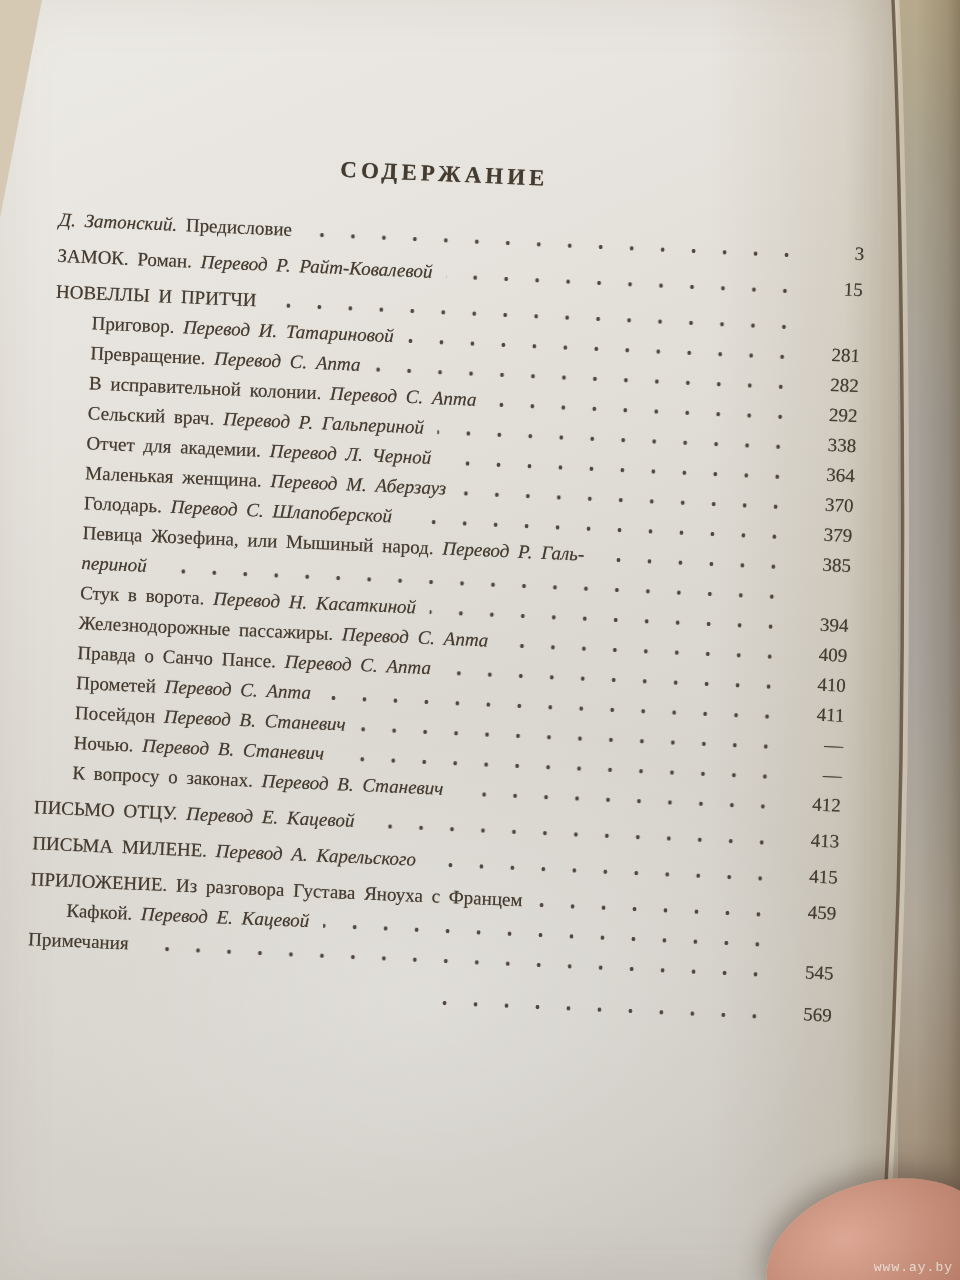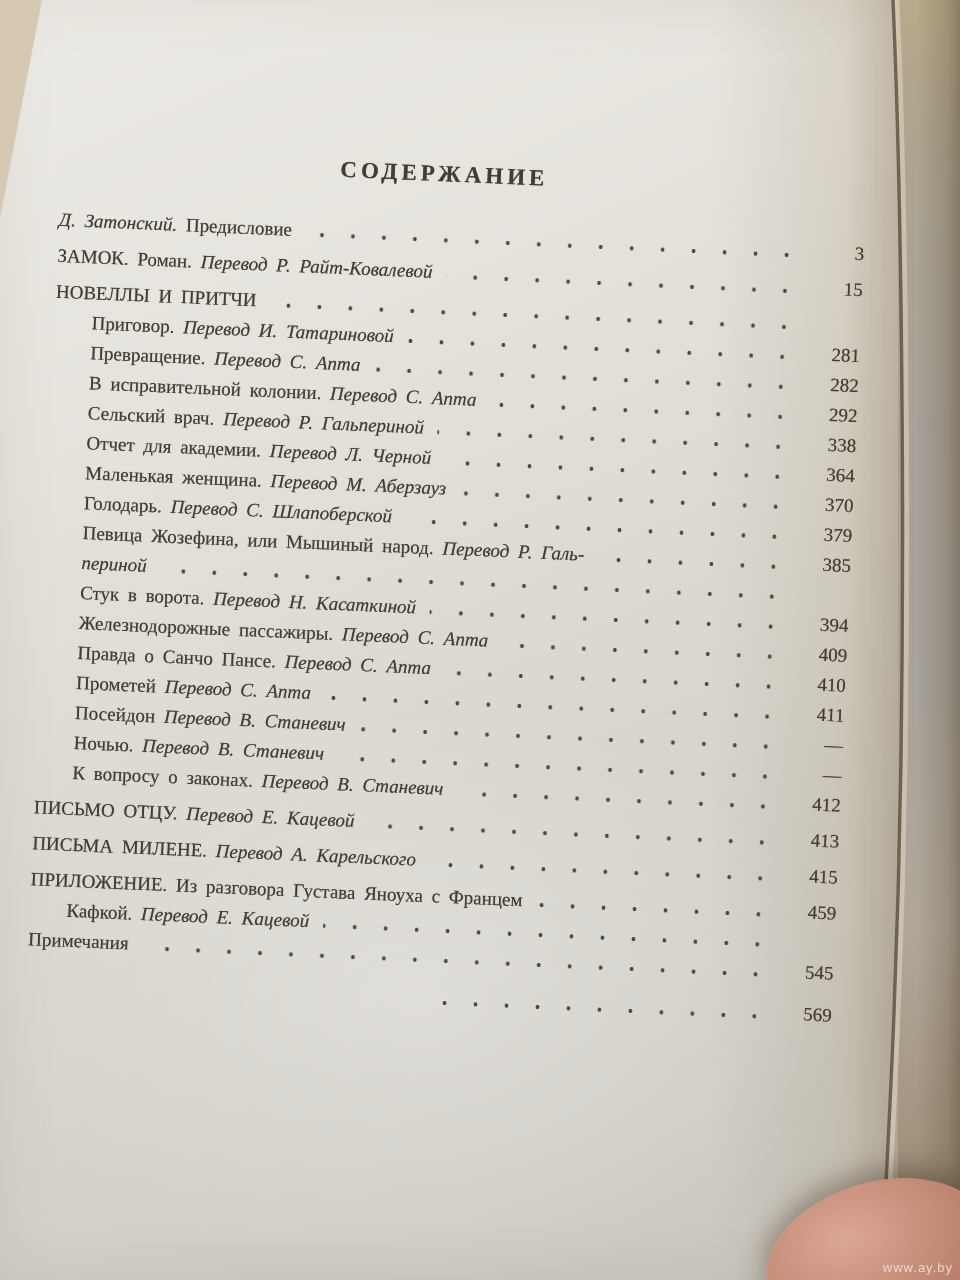--- a/index.html
+++ b/index.html
@@ -77,21 +77,21 @@
   .thumb-nail{
     position:absolute;right:62px;bottom:-6px;width:58px;height:44px;
     border-radius:48% 48% 42% 42%;transform:rotate(-22deg);
     background:radial-gradient(ellipse at 42% 38%, #e9cdb8 0%, var(--thumb-nail,#d6ac93) 68%, #c79a84 100%);
     box-shadow:inset 0 2px 4px rgba(120,70,50,0.35);
   }
 
   
   .watermark{
     position:absolute;right:7px;bottom:5px;
-    font-family:Liberation Sans, sans-serif;
+    font-family:Liberation Mono, monospace;
     font-size:13px;letter-spacing:1px;
     color:var(--watermark-color,#ece9e4);opacity:0.82;
   }
 </style>
 </head>
 <body>
 
 <div class="photo">
 
   <div class="page-sheet"></div>

